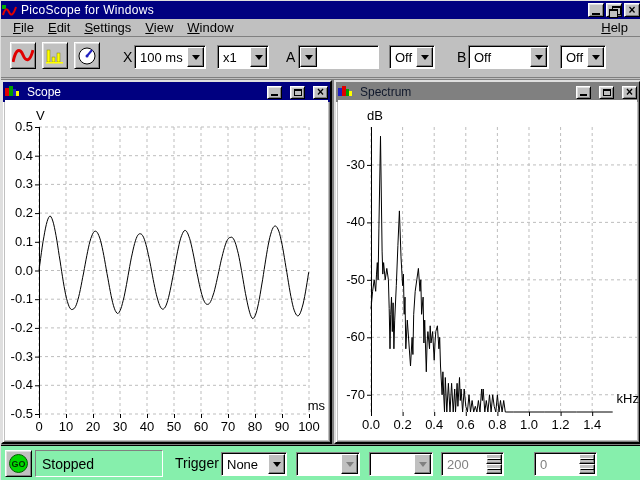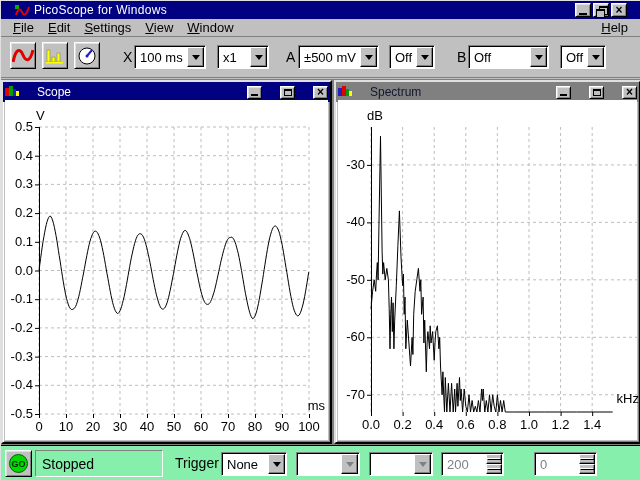--- a/index.html
+++ b/index.html
@@ -4,21 +4,21 @@
 <style>
   html,body{margin:0;padding:0;background:#555;}
   *{box-sizing:border-box;font-family:"Liberation Sans",sans-serif;}
   #app{position:relative;width:640px;height:480px;background:#c0c0c0;overflow:hidden;
        border-left:1px solid #dfdfdf;border-top:1px solid #dfdfdf;}
   
   .raised{background:#c0c0c0;border:1px solid;border-color:#ffffff #000000 #000000 #ffffff;
           box-shadow:inset 1px 1px 0 #dfdfdf, inset -1px -1px 0 #808080;}
   
   #titlebar{position:absolute;left:0;top:0;width:100%;height:18px;background:#000080;
-            display:flex;align-items:center;padding:0 13px;}
+            display:flex;align-items:center;padding:0 0;}
   #titlebar .title{color:#fff;font-size:12px;margin-left:4px;flex:1;letter-spacing:.3px;}
   .winbtn{width:16px;height:14px;margin-left:2px;display:flex;align-items:center;justify-content:center;cursor:default;}
   .glyph-min{width:8px;height:2px;background:#000;margin-top:7px;}
   .glyph-max{width:9px;height:8px;border:1px solid #000;border-top:2px solid #000;}
   .glyph-restore{position:relative;width:10px;height:9px;}
   .glyph-restore:before{content:"";position:absolute;left:3px;top:0;width:7px;height:6px;border:1px solid #000;border-top:2px solid #000;}
   .glyph-restore:after{content:"";position:absolute;left:0;top:3px;width:7px;height:6px;background:#c0c0c0;border:1px solid #000;border-top:2px solid #000;}
   .glyph-close{font-size:12px;font-weight:bold;line-height:10px;color:#000;}
   
   #menubar{position:absolute;left:0;top:18px;width:100%;height:18px;background:#c0c0c0;
@@ -35,21 +35,21 @@
   .combo .combo-value{flex:1;font-size:13px;padding:4px 0 0 5px;white-space:nowrap;overflow:hidden;color:#000;}
   .combo .combo-btn{width:17px;margin:1px;background:#c0c0c0;border:1px solid;border-color:#ffffff #000000 #000000 #ffffff;
          box-shadow:inset -1px -1px 0 #808080;display:flex;align-items:center;justify-content:center;}
   .arr-down{width:0;height:0;border-left:4px solid transparent;border-right:4px solid transparent;border-top:5px solid #000;}
   .disabled .arr-down{border-top-color:#808080;}
   .disabled .combo-value{color:#808080;}
   
   #mdi{position:absolute;left:0;top:78px;width:100%;height:366px;background:#808080;}
   .child-window{position:absolute;background:#c0c0c0;border:2px solid;border-color:#dfdfdf #000 #000 #dfdfdf;
                 box-shadow:inset 1px 1px 0 #fff, inset -1px -1px 0 #808080;}
-  .child-title{height:20px;display:flex;align-items:center;padding:0 2px;gap:18px;}
+  .child-title{height:20px;display:flex;align-items:center;padding:0 2px;gap:8px;}
   .child-title.active{background:#000080;}
   .child-title.inactive{background:#808080;}
   .child-title .ctext{font-size:12px;flex:1;}
   .child-title.active .ctext{color:#fff;}
   .child-title.inactive .ctext{color:#0f172a;}
   .cbtn{width:15px;height:13px;display:flex;align-items:center;justify-content:center;}
   .cbtn .glyph-min{margin-top:6px;width:7px;}
   .cbtn .glyph-max{width:8px;height:7px;}
   .child-body{position:absolute;left:2px;right:2px;top:18px;bottom:2px;background:#fff;}
   .child-body svg{display:block;}
@@ -131,21 +131,20 @@
         </span>
     </div>
     <div class="combo" style="left:216px;width:52px;">
       <span class="combo-value">x1</span>
       <span class="combo-btn">
           <span class="arr-down"></span>
         </span>
     </div>
     <span class="tool-label" style="left:285px;">A</span>
     <div class="combo" style="left:297px;width:81px;">
-      <span class="combo-value">±500 mV</span>
       <span class="combo-btn">
           <span class="arr-down"></span>
         </span>
     </div>
     <div class="combo" style="left:388px;width:46px;">
       <span class="combo-value">Off</span>
       <span class="combo-btn">
           <span class="arr-down"></span>
         </span>
     </div>

